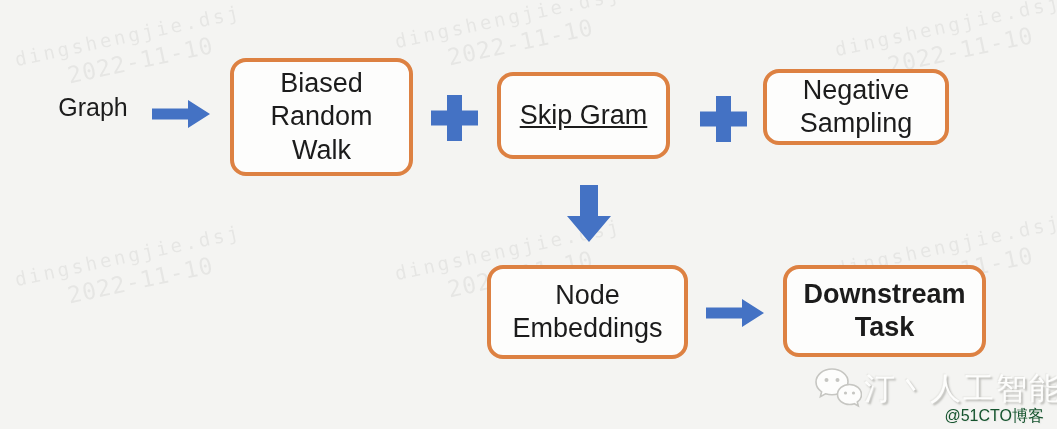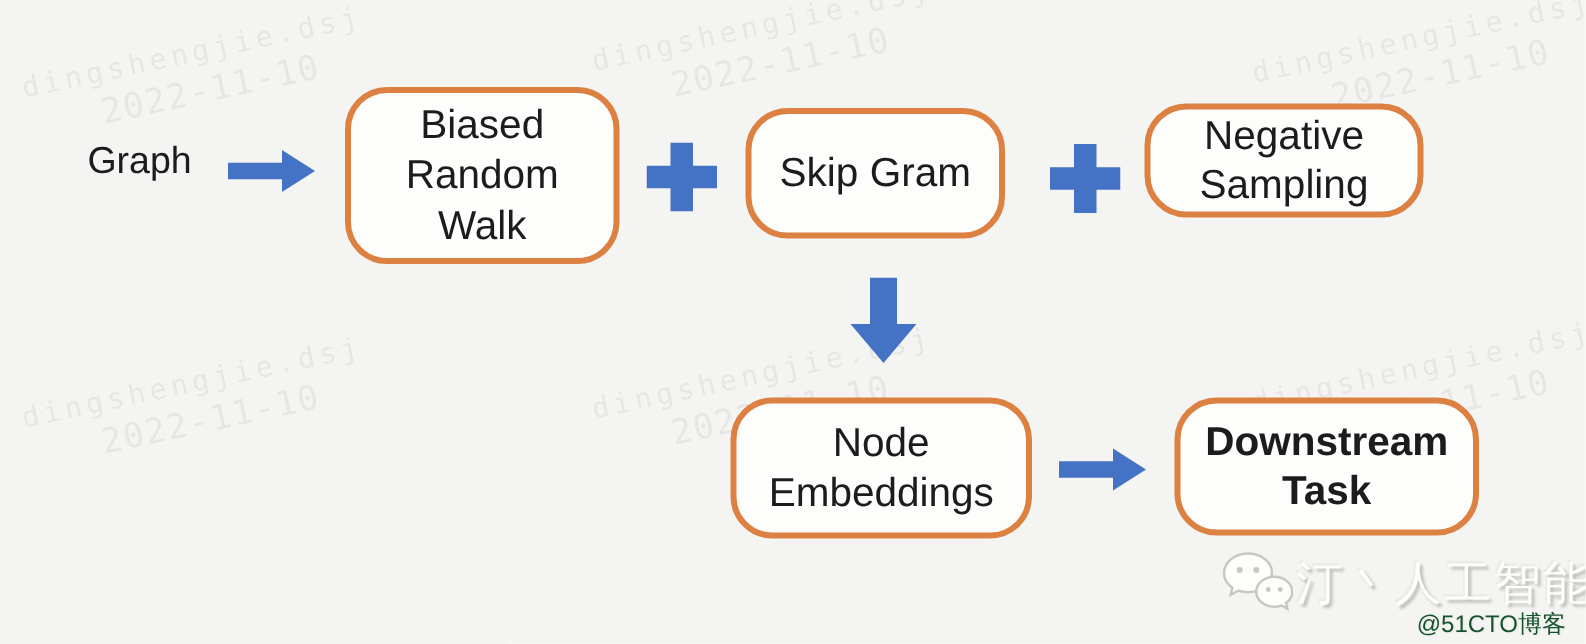--- a/index.html
+++ b/index.html
@@ -20,28 +20,28 @@
   .wm1 { left:18px;  top:48px;  }
   .wm2 { left:398px; top:30px;  }
   .wm3 { left:838px; top:38px;  }
   .wm4 { left:18px;  top:268px; }
   .wm5 { left:398px; top:262px; }
   .wm6 { left:838px; top:258px; }
 
   
   .node {
     position:absolute; box-sizing:border-box;
-    border:4px solid #dd8142; border-radius:28px; background:#fdfdfc;
+    border:4px solid #dd8142; border-radius:16px; background:#fdfdfc;
     display:flex; align-items:center; justify-content:center;
     text-align:center; font-size:27px; line-height:1.24;
   }
   .node span { display:block; }
   .node-brw  { left:230px; top:58px;  width:183px; height:118px; }
   .node-brw span { max-width:120px; }
-  .node-sg   { left:497px; top:72px;  width:173px; height:87px;  }
+  .node-sg   { left:497px; top:72px;  width:173px; height:87px;text-decoration:underline;  }
   .node-ns   { left:763px; top:69px;  width:186px; height:76px;  }
   .node-ns span { max-width:135px; }
   .node-ne   { left:487px; top:265px; width:201px; height:94px;  }
   .node-ne span { max-width:165px; }
   .node-dt   { left:783px; top:265px; width:203px; height:92px;  }
   .node-dt span { max-width:175px;font-weight:bold; }
 
   .graph-label {
     position:absolute; left:48px; top:93px; width:90px;
     font-size:25px; text-align:center;

